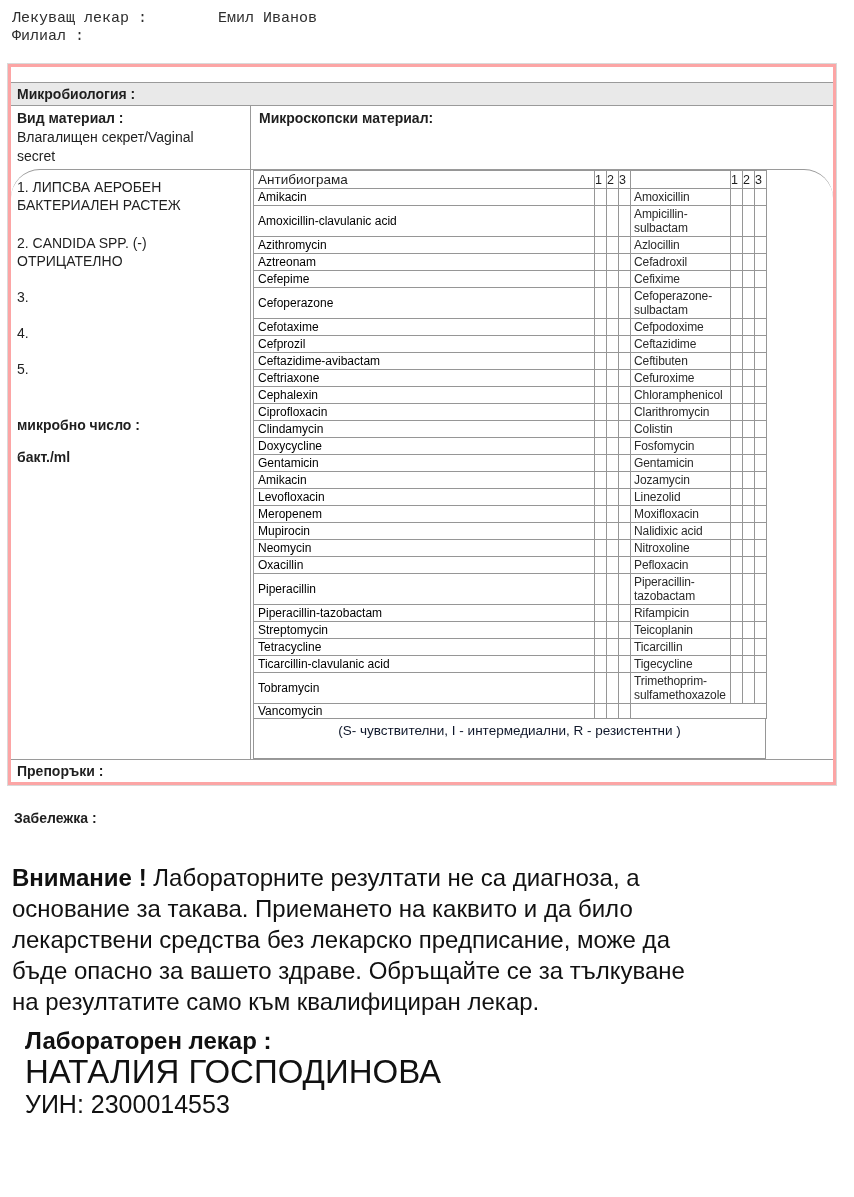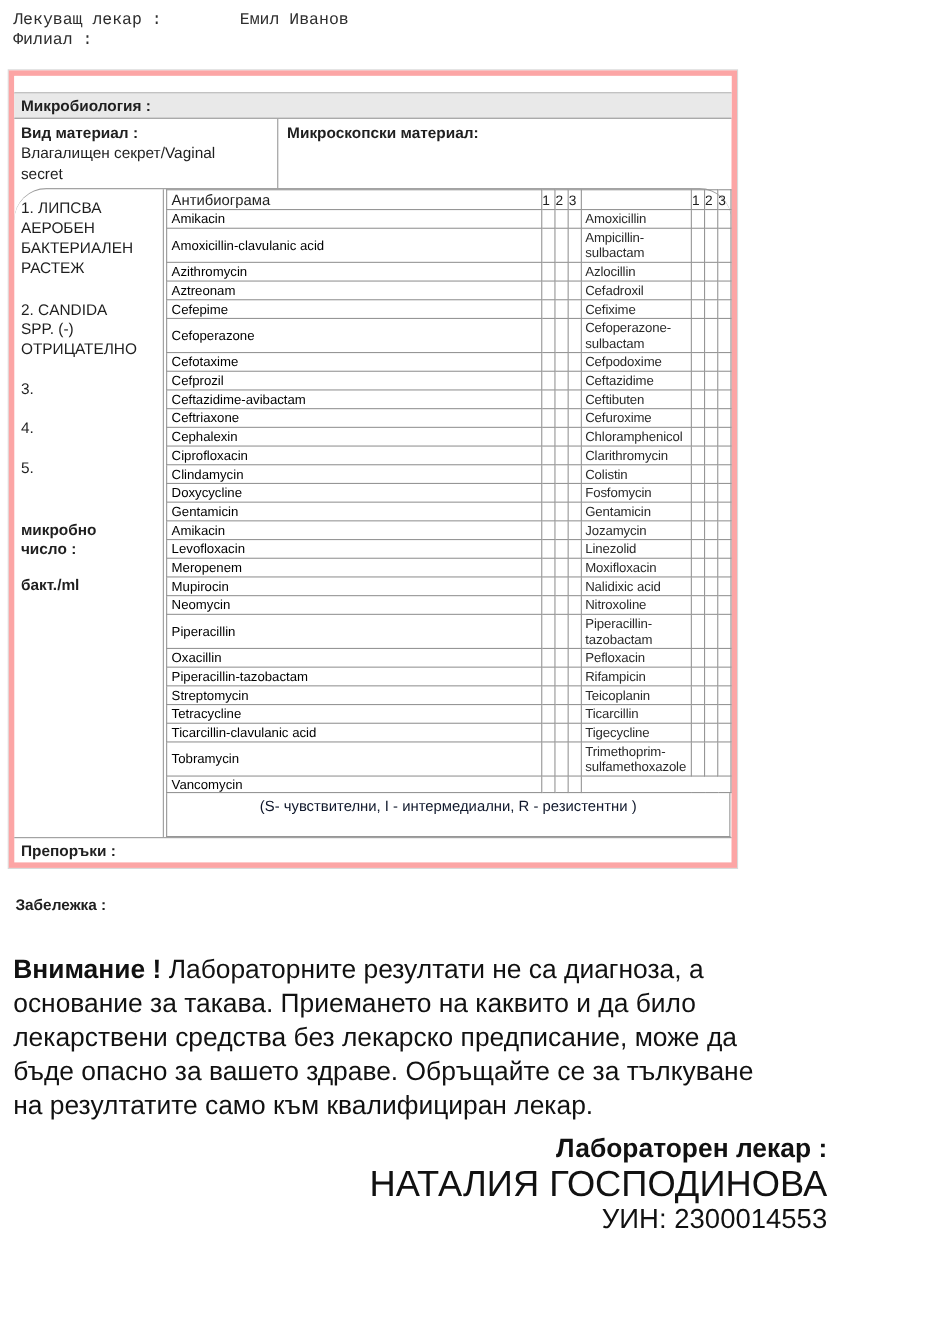--- a/index.html
+++ b/index.html
@@ -12,22 +12,22 @@
   .page { position: relative; width: 854px; height: 1197px; overflow: hidden; background: #fff; }
 
   
   .doc-header { padding: 10px 0 0 12px; font-size: 15px; color: #2e2e2e; }
   .doc-header-row { display: flex; height: 18px; line-height: 18px; font-family: Liberation Mono, monospace; }
   .doc-header-row .lbl { width: 206px; }
 
   
   .micro-box {
     margin: 18px 13px 0 8px;
-    width: 662px;
-    border: 5px solid #fca5a5;
+    width: 828px;
+    border: 3px solid #fca5a5;
     box-shadow: 0 0 0 1px #d9d9d9;
     background: #fff;
   }
   .empty-bar { height: 16px; border-bottom: 1px solid #9a9a9a; background: #fff; }
   .section-band {
     background: var(--band-bg, #e9e9e9);
     border-bottom: 1px solid #9a9a9a;
     font-size: 14px; font-weight: bold;
     padding: 3px 6px; height: 23px; line-height: 17px;
   }
@@ -79,21 +79,21 @@
     padding: 3px 6px; height: 23px; line-height: 17px;
   }
 
   .note-label { margin: 25px 0 0 14px; font-size: 14px; font-weight: bold; }
 
   .warning {
     margin: 36px 0 0 12px; width: 690px;
     font-size: 24px; line-height: 31px; color: #111;
   }
 
-  .signature { margin-top: 8px; text-align: right; padding-right: 102px; color: #111; margin-left: 25px; }
+  .signature { margin-top: 8px; text-align: left; padding-right: 102px; color: #111; margin-left: 25px; }
   .sig-label { font-size: 24px; line-height: 31px; font-weight: bold; }
   .sig-name  { font-size: 33px; line-height: 31px; }
   .sig-uin   { font-size: 25px; line-height: 34px; }
 </style>
 </head>
 <body>
 
 <div class="page">
 
   <div class="doc-header">
@@ -351,35 +351,35 @@
     <td class="name">Neomycin</td>
     <td class="chk"></td>
     <td class="chk"></td>
     <td class="chk"></td>
     <td class="name2">Nitroxoline</td>
     <td class="chk rchk"></td>
     <td class="chk rchk"></td>
     <td class="chk rchk"></td>
   </tr>
               <tr>
+    <td class="name">Oxacillin</td>
+    <td class="chk"></td>
+    <td class="chk"></td>
+    <td class="chk"></td>
+    <td class="name2">Pefloxacin</td>
+    <td class="chk rchk"></td>
+    <td class="chk rchk"></td>
+    <td class="chk rchk"></td>
+  </tr>
+              <tr>
     <td class="name">Piperacillin</td>
     <td class="chk"></td>
     <td class="chk"></td>
     <td class="chk"></td>
     <td class="name2">Piperacillin-tazobactam</td>
-    <td class="chk rchk"></td>
-    <td class="chk rchk"></td>
-    <td class="chk rchk"></td>
-  </tr>
-              <tr>
-    <td class="name">Oxacillin</td>
-    <td class="chk"></td>
-    <td class="chk"></td>
-    <td class="chk"></td>
-    <td class="name2">Pefloxacin</td>
     <td class="chk rchk"></td>
     <td class="chk rchk"></td>
     <td class="chk rchk"></td>
   </tr>
               <tr>
     <td class="name">Piperacillin-tazobactam</td>
     <td class="chk"></td>
     <td class="chk"></td>
     <td class="chk"></td>
     <td class="name2">Rifampicin</td>

